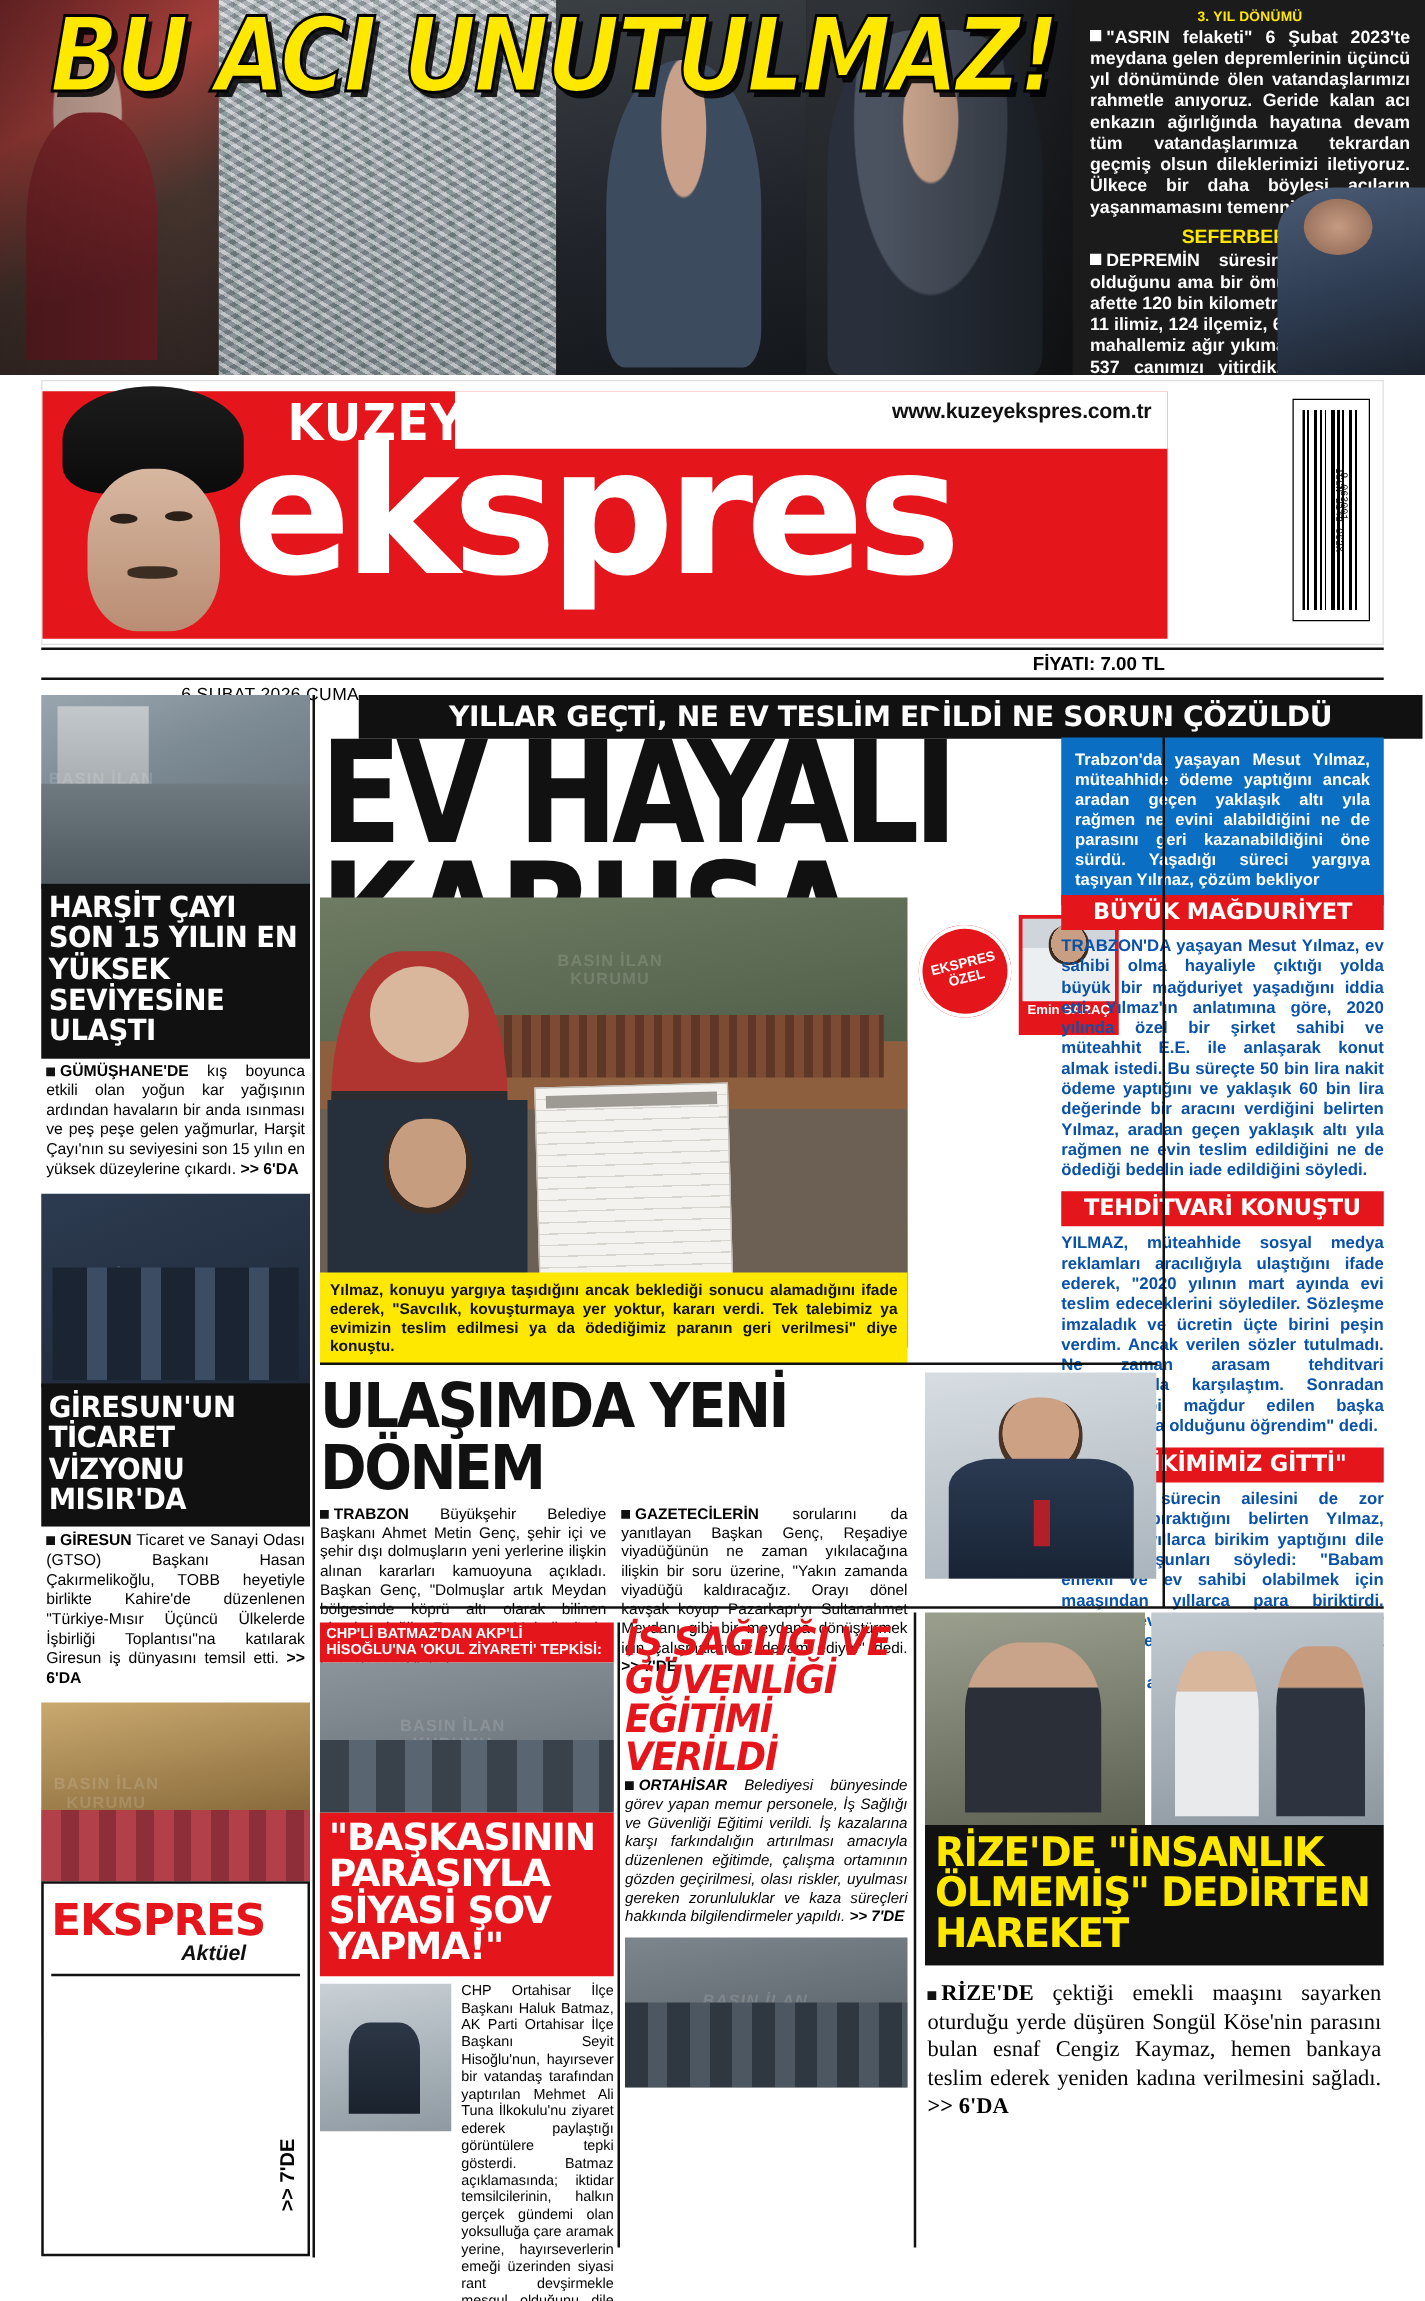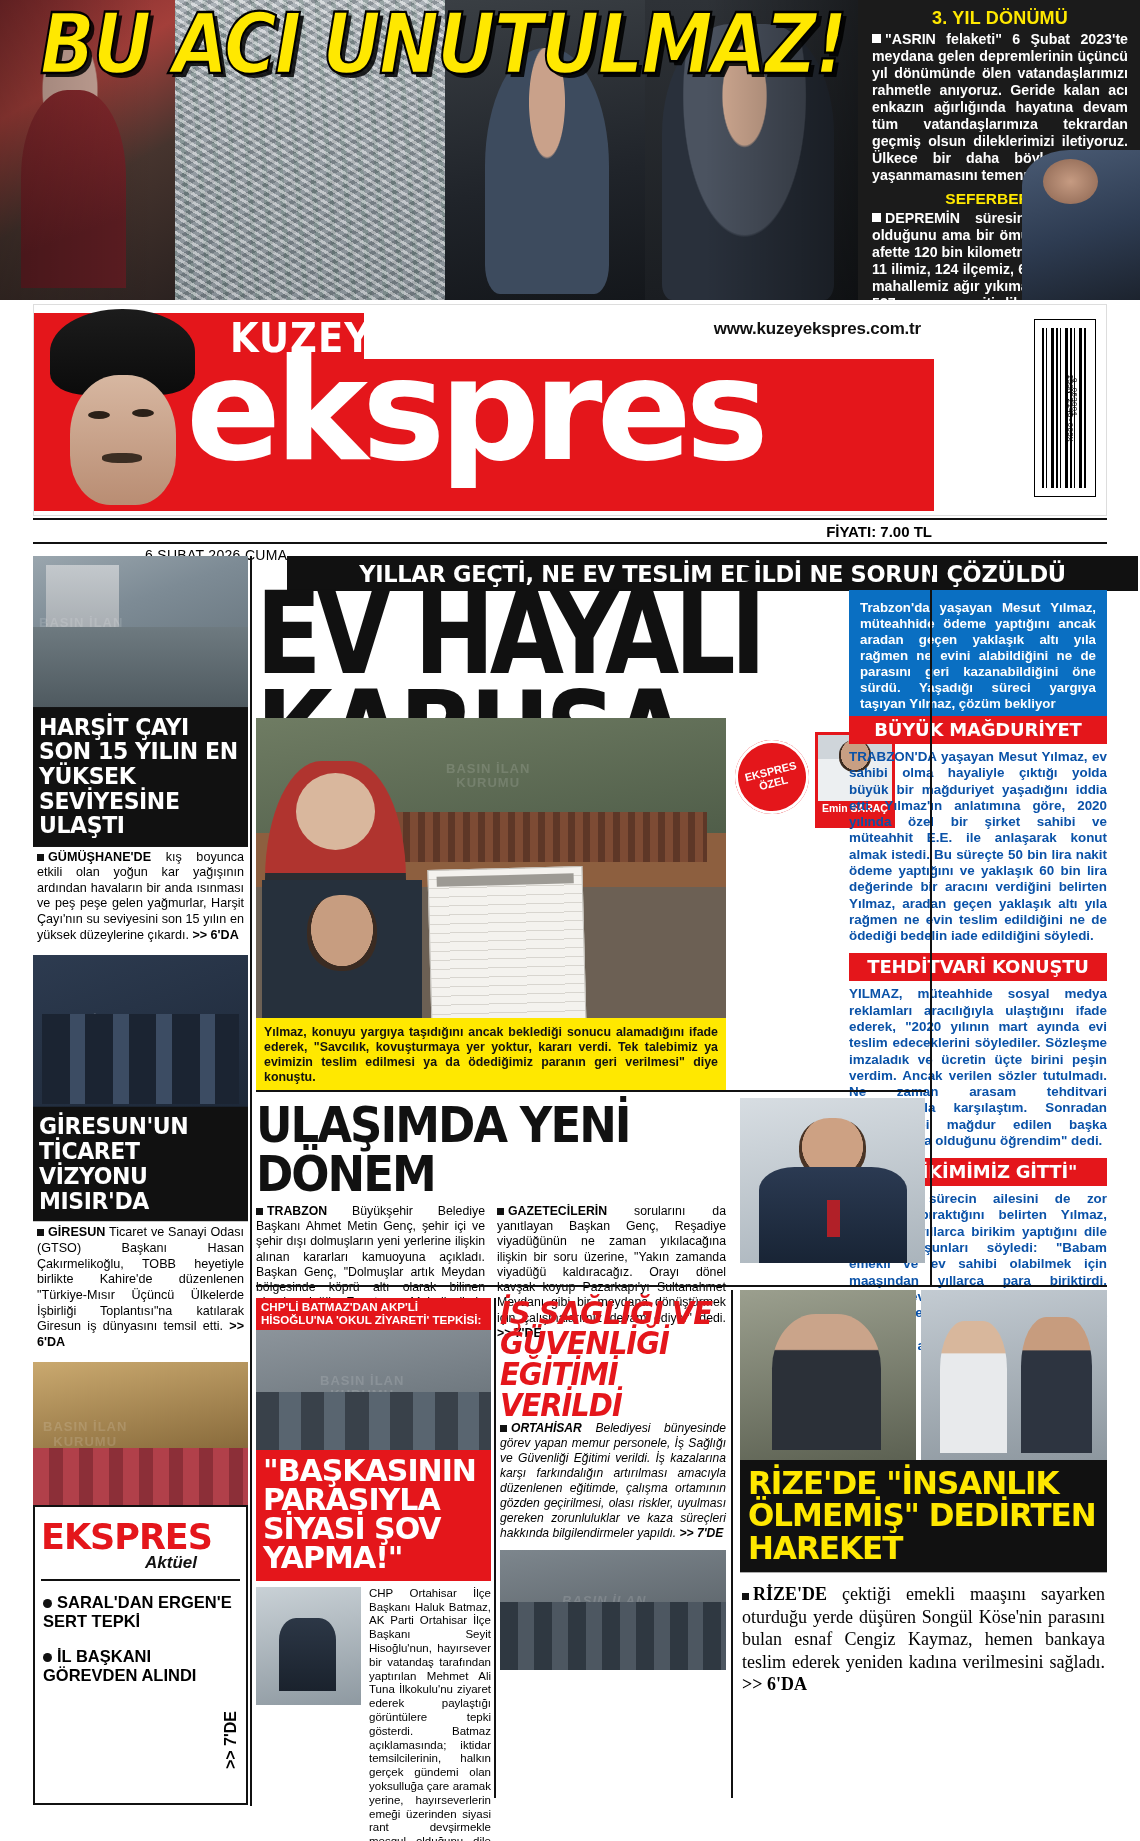--- a/index.html
+++ b/index.html
@@ -52,21 +52,21 @@
     text-shadow: 4px 4px 0 rgba(0,0,0,.85);
     font-style: italic;
     transform: scaleY(1.15);
   }
 
   .topright {
     position: absolute; right: 0; top: 0; width: 282px; height: 300px;
     padding: 8px 12px 0 14px; color: #fff; background: #1b1b1b;
   }
   .tr-head {
-    text-align: center; color: #ffe800; font-weight: 800; font-size: 18px;
+    text-align: center; color: #ffe800; font-weight: 800; font-size: 11px;
     letter-spacing: .2px; margin-bottom: 2px;
   }
   .tr-body {
     font-size: 14.2px; font-weight: 700; line-height: 1.2; color: #fff;
     text-align: justify;
   }
   .sq { display:inline-block; width:9px; height:9px; background:#fff; margin-right:4px; vertical-align: 1px;}
   .tr-head2 { text-align: center; color:#ffe800; font-weight:800; font-size:15.5px; margin:6px 0 2px; }
   .tr-worker {
     position:absolute; right:0; bottom:0; width:118px; height:150px;
@@ -396,28 +396,20 @@
         <span>depremlerinin 3'üncü yıl dönümü dolayısıyla Bayburt'ta anma programı düzenlenecek. Depremde vefat eden vatandaşlar dualarla anılacak.</span>
         <span class="lc-ref">&gt;&gt; 6'DA</span>
       </div>
     </div>
   </div>
 
   <div class="ekbox">
     <div class="ekbox-title">EKSPRES</div>
     <div class="ekbox-sub">Aktüel</div>
     <div class="ekbox-rule"></div>
-    <ul class="ekbox-items">
-      <li>
-        <span class="dot"></span><span>SARAL'DAN ERGEN'E SERT TEPKİ</span>
-      </li>
-      <li>
-        <span class="dot"></span><span>İL BAŞKANI GÖREVDEN ALINDI</span>
-      </li>
-    </ul>
     <div class="ekbox-page">&gt;&gt; 7'DE</div>
   </div>
 
   <div class="kicker">YILLAR GEÇTİ, NE EV TESLİM EDİLDİ NE SORUN ÇÖZÜLDÜ</div>
 
   <div class="mainhead">
     <div>EV HAYALİ</div>
     <div class="l2">KABUSA DÖNDÜ</div>
   </div>
 

